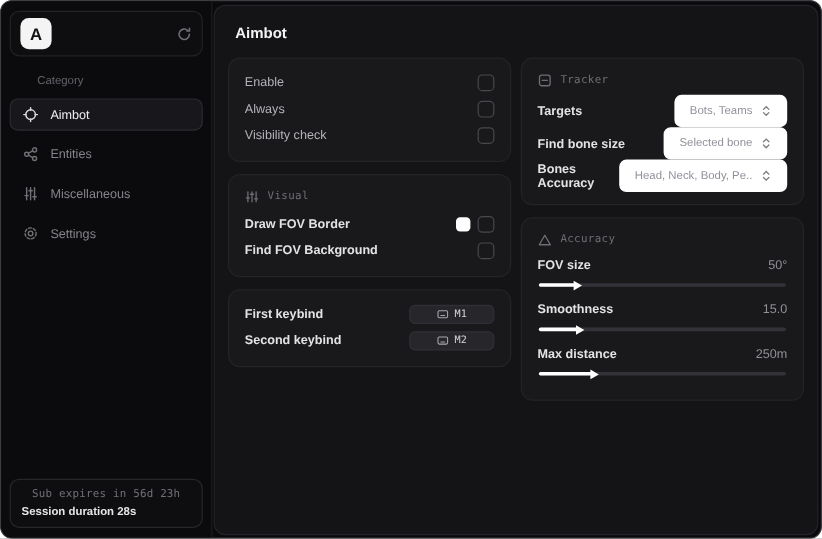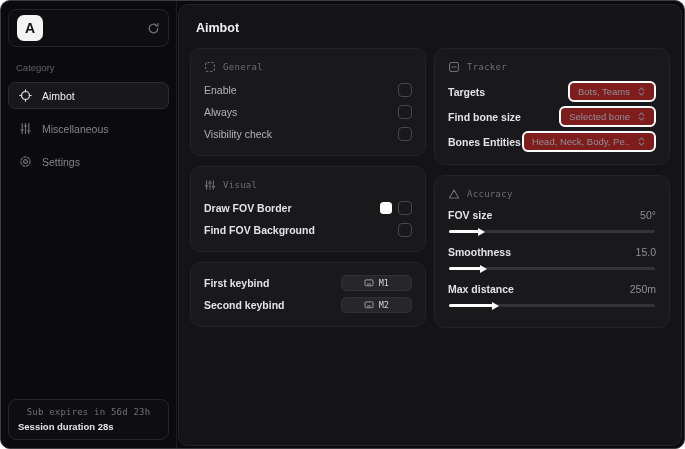--- a/index.html
+++ b/index.html
@@ -11,21 +11,21 @@
   .sidebar { width:176px; height:100%; background:#0b0b0d; border-right:1px solid #1c1c20;
     display:flex; flex-direction:column; padding:8px 7px; flex-shrink:0; }
   .side-header { display:flex; align-items:center; gap:8px; border:1px solid #222227;
     background:#0e0e11; border-radius:8px; padding:5px 8px; }
   .logo { width:26px; height:26px; background:#f4f4f5; border-radius:7px; color:#121214;
     font-weight:bold; font-size:14px; display:flex; align-items:center; justify-content:center; flex-shrink:0; }
   .app-meta { display:flex; flex-direction:column; }
   .app-title { font-size:10.5px; font-weight:bold; color:#ececee; }
   .app-sub { font-size:9px; color:#87878e; margin-top:2px; }
   .refresh-btn { margin-left:auto; color:#6e6e75; display:flex; cursor:pointer; }
-  .category { font-size:9.5px; color:#63636a; margin:15px 0 9px 8px; }
+  .category { font-size:9.5px; color:#63636a; margin:15px 0 9px 23px; }
   .nav-item { display:flex; align-items:center; gap:10px; padding:6px 10px; border-radius:7px;
     color:#84848b; font-size:10.5px; margin-bottom:6px; border:1px solid transparent; cursor:pointer; }
   .nav-item .nicon { display:flex; color:#6f6f76; }
   .nav-item.active { background:#18181c; border-color:#2b2b30; color:#eeeeef; }
   .nav-item.active .nicon { color:#dcdcde; }
   .side-footer { margin-top:auto; border:1px solid #26262b; background:#0e0e11;
     border-radius:8px; padding:7px 9px; }
   .footer-line1 { font-family:"DejaVu Sans Mono", monospace; font-size:9px; color:#707077; letter-spacing:.2px;text-align:center; }
   .footer-line2 { font-size:9.5px; font-weight:bold; color:#e6e6e9; margin-top:4px; }
 
@@ -44,21 +44,21 @@
   .row-label { font-size:10.5px; font-weight:bold; color:#e3e3e6; }
   .row-label.dim { color:#b2b2b8; font-weight:normal; font-size:10.5px; }
   .checkbox { width:14px; height:14px; border:1.5px solid #47474d; border-radius:4px;
     background:transparent; cursor:pointer; flex-shrink:0; }
   .right-group { display:flex; align-items:center; gap:6px; }
   .swatch { width:12px; height:12px; border-radius:3.5px; cursor:pointer; }
   .keybadge { display:flex; align-items:center; gap:5px; background:#26262b; border:1px solid #303036;
     border-radius:5px; padding:2px 22px; font-size:8.5px; color:#d5d5d9;
     font-family:"DejaVu Sans Mono", monospace; cursor:pointer; }
   .keybadge .kicon { display:flex; color:#a8a8ae; }
-  .select { display:flex; align-items:center; gap:7px; background:#7f1d1d; border:2px solid #ffffff;
+  .select { display:flex; align-items:center; gap:7px; background:#ffffff; border:5px solid #ffffff;
     border-radius:6px; padding:3px 8px; font-size:9.5px; color:#90909a; cursor:pointer; white-space:nowrap; }
   .select .sicon { display:flex; color:#7b7b83; }
   .tracker-row { min-height:25px; }
   .slider-group { margin-bottom:7px; }
   .slider-group .row { min-height:18px; }
   .slider-value { font-size:10.5px; color:#8f8f96; }
   .slider-track { position:relative; height:3px; background:#323238; border-radius:2px;
     margin:6px 1px 10px 1px; cursor:pointer; }
   .slider-fill { position:absolute; left:0; top:0; bottom:0; background:#ffffff; border-radius:2px; }
   .slider-thumb { position:absolute; top:50%; transform:translate(-2px,-50%); width:0; height:0;
@@ -87,20 +87,31 @@
         <svg width="13" height="13" viewBox="0 0 13 13" fill="none" stroke="currentColor" stroke-width="1.2" stroke-linecap="round">
           <circle cx="6.5" cy="6.5" r="4"></circle>
             <path d="M6.5 .8v2M6.5 10.2v2M.8 6.5h2M10.2 6.5h2"></path>
         </svg>
       </span>
       <span>Aimbot</span>
     </div>
     <div class="nav-item">
       <span class="nicon">
         <svg width="13" height="13" viewBox="0 0 13 13" fill="none" stroke="currentColor" stroke-width="1.2" stroke-linecap="round">
+          <circle cx="3.2" cy="6.5" r="1.7"></circle>
+            <circle cx="9.8" cy="2.9" r="1.7"></circle>
+            <circle cx="9.8" cy="10.1" r="1.7"></circle>
+          <path d="M4.7 5.7l3.6-2M4.7 7.3l3.6 2"></path>
+        </svg>
+      </span>
+      <span>Entities</span>
+    </div>
+    <div class="nav-item">
+      <span class="nicon">
+        <svg width="13" height="13" viewBox="0 0 13 13" fill="none" stroke="currentColor" stroke-width="1.2" stroke-linecap="round">
           <path d="M3.2 1.5v10M6.5 1.5v10M9.8 1.5v10"></path>
           <path d="M1.8 8h2.8M5.1 4h2.8M8.4 9h2.8"></path>
         </svg>
       </span>
       <span>Miscellaneous</span>
     </div>
     <div class="nav-item">
       <span class="nicon">
         <svg width="13" height="13" viewBox="0 0 13 13" fill="none" stroke="currentColor" stroke-width="1.2" stroke-linecap="round">
           <circle cx="6.5" cy="6.5" r="4.6" stroke-dasharray="2.2 1.7"></circle>
@@ -117,28 +128,20 @@
   </div>
 
   <div class="main-wrap">
     <div class="panel">
       <div class="page-title">Aimbot</div>
 
       <div class="columns">
 
         <div class="col">
           <div class="card">
-            <div class="card-header">
-              <span class="cicon">
-                <svg width="12" height="12" viewBox="0 0 13 13" fill="none" stroke="currentColor" stroke-width="1.2">
-                  <rect x="1.7" y="1.7" width="9.6" height="9.6" rx="2" stroke-dasharray="2.4 1.9"></rect>
-                </svg>
-              </span>
-              <span>General</span>
-            </div>
             <div class="row">
               <span class="row-label dim">Enable</span>
               <span class="checkbox"></span>
             </div>
             <div class="row">
               <span class="row-label dim">Always</span>
               <span class="checkbox"></span>
             </div>
             <div class="row">
               <span class="row-label dim">Visibility check</span>
@@ -224,21 +227,21 @@
               <span class="select">
                 <span>Selected bone</span>
                 <span class="sicon">
                   <svg width="9" height="11" viewBox="0 0 10 12" fill="none" stroke="currentColor" stroke-width="1.2" stroke-linecap="round">
                       <path d="M2.5 4.5L5 2l2.5 2.5M2.5 7.5L5 10l2.5-2.5"></path>
                     </svg>
                 </span>
               </span>
             </div>
             <div class="row tracker-row">
-              <span class="row-label">Bones Entities</span>
+              <span class="row-label">Bones Accuracy</span>
               <span class="select">
                 <span>Head, Neck, Body, Pe..</span>
                 <span class="sicon">
                   <svg width="9" height="11" viewBox="0 0 10 12" fill="none" stroke="currentColor" stroke-width="1.2" stroke-linecap="round">
                       <path d="M2.5 4.5L5 2l2.5 2.5M2.5 7.5L5 10l2.5-2.5"></path>
                     </svg>
                 </span>
               </span>
             </div>
           </div>

